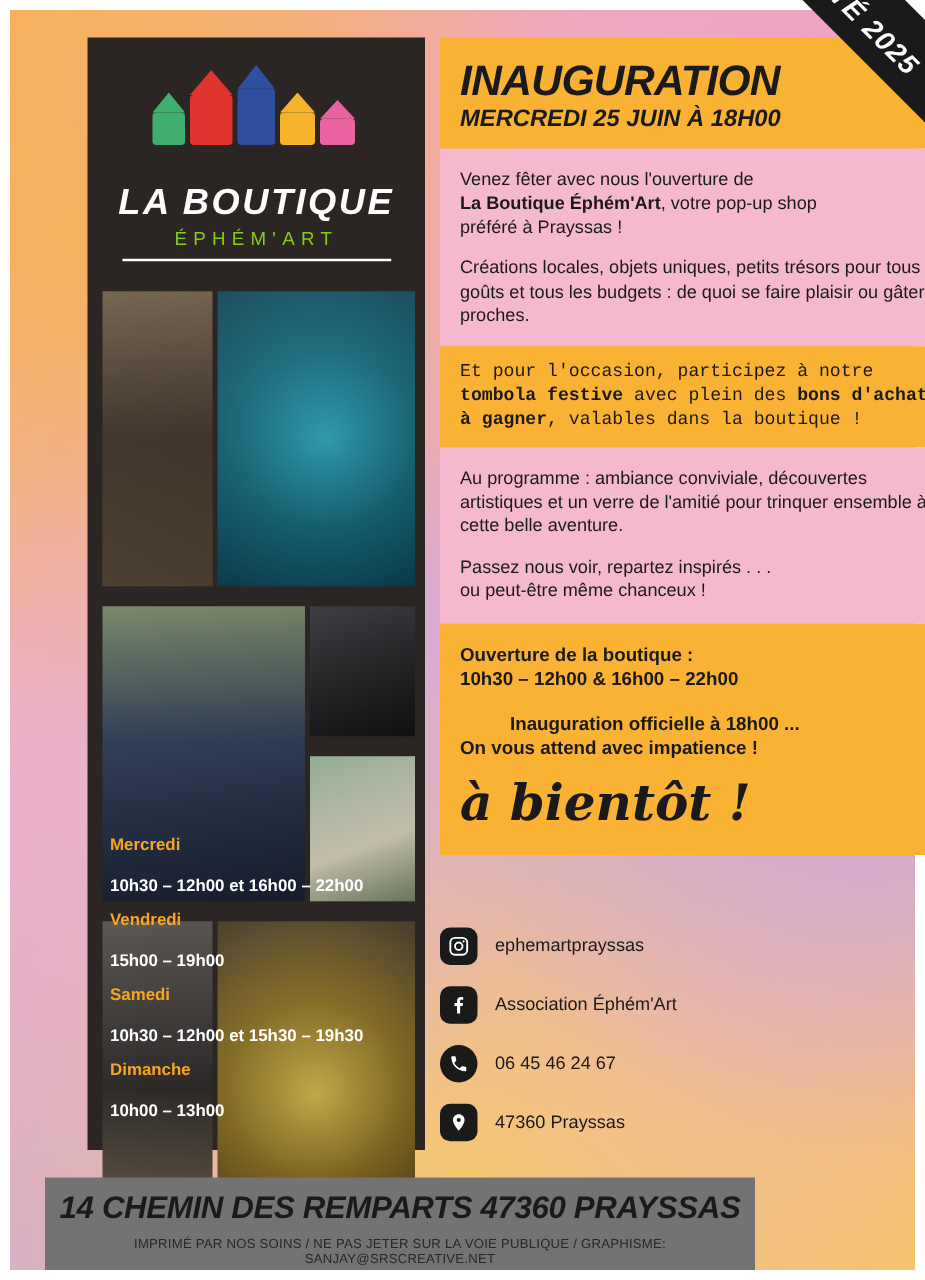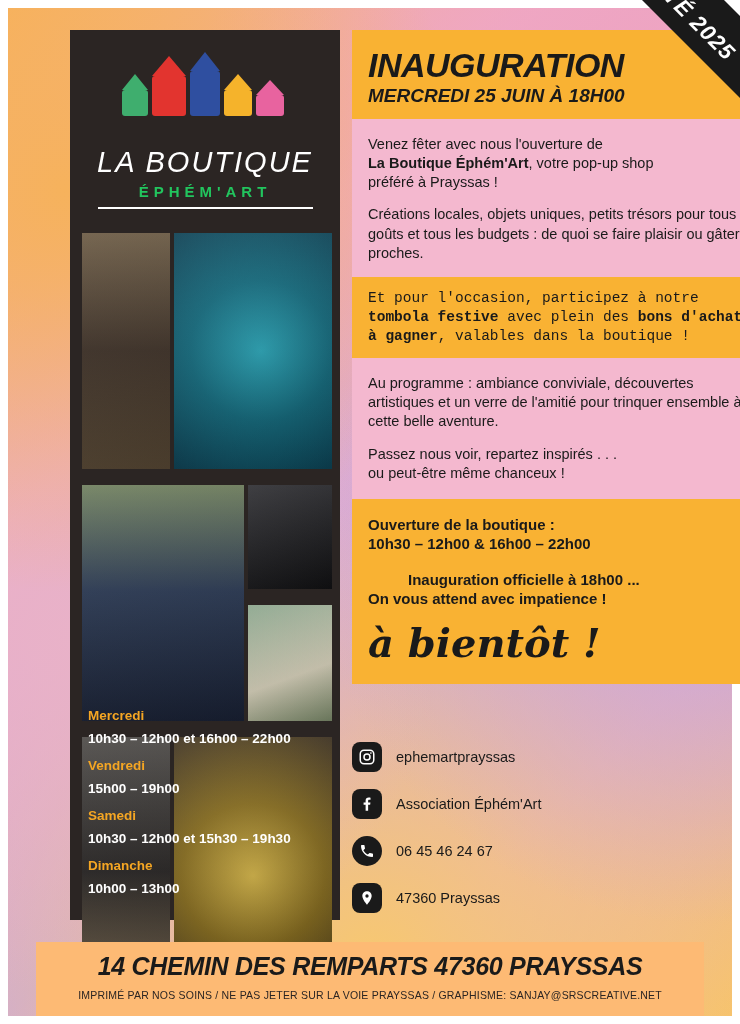--- a/index.html
+++ b/index.html
@@ -73,32 +73,32 @@
   .house .roof {
     width: 0; height: 0;
     margin: 0 auto;
   }
   .house .body {
     width: 100%;
   }
   .logo-title {
     color: #ffffff;
     font-size: 29px;
-    font-weight: normal;
+    font-weight: bold;
     letter-spacing: 2px;
     font-style: italic;
     line-height: 1;
     margin-top: 32px;
   }
   .logo-sub {
-    color: #22c55e;
+    color: #84cc16;
     font-size: 15px;
     letter-spacing: 5px;
     margin-top: 6px;
-    font-weight: bold;
+    font-weight: normal;
   }
   .logo-rule {
     width: 215px;
     height: 2px;
     background: #ffffff;
     margin: 7px auto 0 auto;
   }
   
   .mosaic {
     margin: 18px 12px 0 12px;
@@ -138,21 +138,21 @@
   .hours .day {
     color: #f5a623;
     font-weight: bold;
     font-size: 13.5px;
     margin-top: 12px;
   }
   .hours .time {
     color: #ffffff;
     font-size: 13.5px;
     font-weight: bold;
-    margin-top: 8px;
+    margin-top: 18px;
   }
   
   .right-col {
     position: absolute;
     left: 352px; top: 30px;
     width: 427px;
     z-index: 12;
   }
   .band {
     padding: 12px 16px;
@@ -232,23 +232,23 @@
   .ctext {
     font-size: 14.5px;
     color: #1a1a1a;
     font-weight: 500;
   }
   
   .footer {
     position: absolute;
     left: 36px;
     bottom: 8px;
-    width: 668px;
+    width: 568px;
     height: 74px;
-    background: #fdba74;
+    background: #737373;
     z-index: 20;
   }
   .footer-addr {
     text-align: center;
     font-size: 25px;
     font-weight: bold;
     font-style: italic;
     color: #1a1a1a;
     padding-top: 10px;
     letter-spacing: -0.3px;
@@ -405,16 +405,16 @@
         <svg width="16" height="18" viewBox="0 0 24 24">
           <path fill="#ffffff" d="M12 2c-3.9 0-7 3.1-7 7 0 5.2 7 13 7 13s7-7.8 7-13c0-3.9-3.1-7-7-7zm0 9.5A2.5 2.5 0 1 1 12 6.5a2.5 2.5 0 0 1 0 5z"></path>
         </svg>
       </div>
       <div class="ctext">47360 Prayssas</div>
     </div>
   </div>
 
   <div class="footer">
     <div class="footer-addr">14 CHEMIN DES REMPARTS 47360 PRAYSSAS</div>
-    <div class="footer-legal">IMPRIMÉ PAR NOS SOINS / NE PAS JETER SUR LA VOIE PRAYSSAS / GRAPHISME: SANJAY@SRSCREATIVE.NET</div>
+    <div class="footer-legal">IMPRIMÉ PAR NOS SOINS / NE PAS JETER SUR LA VOIE PUBLIQUE / GRAPHISME: SANJAY@SRSCREATIVE.NET</div>
   </div>
 
 </div>
 
 </body></html>

